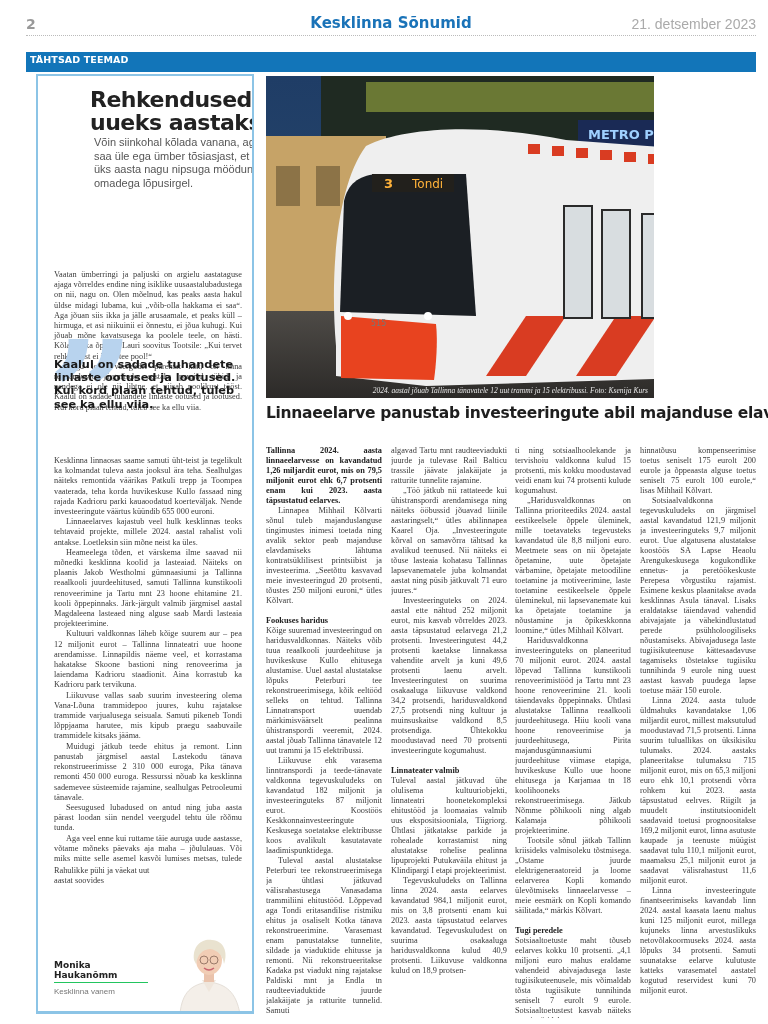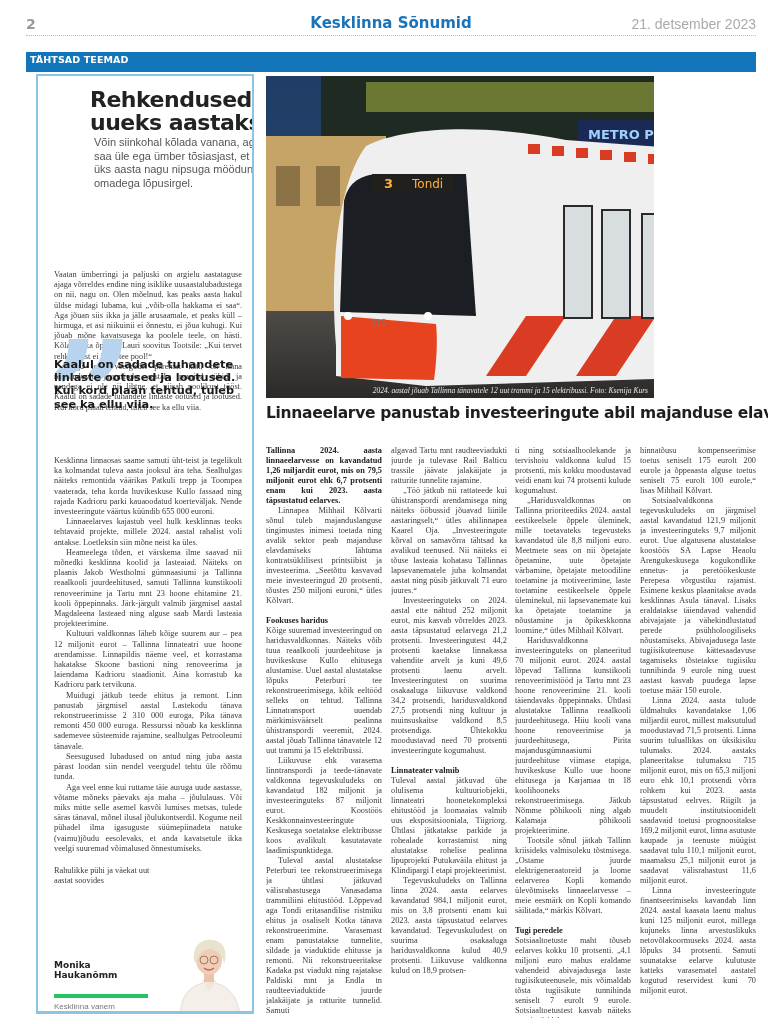--- a/index.html
+++ b/index.html
@@ -23,21 +23,21 @@
   .editorial .body1 { top: 194px; }
   .editorial .body2 { top: 380px; height: 408px; overflow: hidden; }
 
   .quote { position: absolute; left: 16px; top: 270px; width: 196px; height: 110px; }
   .quote .marks { position: absolute; left: -6px; top: -26px; font-family: "DejaVu Serif", serif; font-weight: bold; font-size: 150px; line-height: 150px; color: #b8d3ee; letter-spacing: -22px; }
   .quote .quote-text { position: absolute; left: 0; top: 12px; width: 192px; font-family: "DejaVu Sans", sans-serif; font-weight: bold; font-size: 11.3px; line-height: 13.2px; color: #1a1a1a; }
 
   .signoff { position: absolute; left: 16px; top: 790px; width: 110px; font-size: 8.3px; line-height: 10.2px; color: #3a3a3a; }
   .portrait { position: absolute; left: 130px; top: 860px; width: 82px; height: 78px; }
   .author { position: absolute; left: 16px; top: 884px; }
-  .author .name { font-family: "DejaVu Sans", sans-serif; font-weight: bold; font-size: 9px; color: #222; padding-bottom: 14px; border-bottom: 4px solid #22c55e; width: 94px; }
+  .author .name { font-family: "DejaVu Sans", sans-serif; font-weight: bold; font-size: 9px; color: #222; padding-bottom: 2px; border-bottom: 1px solid #22c55e; width: 94px; }
   .author .role { margin-top: 4px; font-family: "Liberation Sans", sans-serif; font-size: 8px; color: #777; }
 
   .photo { position: absolute; left: 266px; top: 76px; width: 388px; height: 322px; overflow: hidden; }
   .photo .caption { position: absolute; right: 6px; bottom: 3px; font-family: "Liberation Serif", serif; font-style: italic; font-size: 7.5px; color: #e8e8e8; }
 
   .article-headline { position: absolute; left: 266px; top: 404px; width: 490px; font-family: "DejaVu Sans", sans-serif; font-weight: bold; font-size: 15.5px; line-height: 18px; color: #1e1e1e; letter-spacing: -0.3px; white-space: nowrap; }
 
   .cols { position: absolute; left: 266px; top: 446px; width: 490px; height: 572px; }
   .col { position: absolute; top: 0; width: 116px; height: 572px; font-size: 8.3px; line-height: 10px; color: #3a3a3a; text-align: justify; overflow: hidden; }
   .col p + p { text-indent: 12px; }
@@ -71,20 +71,21 @@
   <div class="quote">
     <span class="marks">”</span>
     <p class="quote-text">Kaalul on sadade tuhandete linlaste ootused ja lootused. Kui kord plaan tehtud, tuleb see ka ellu viia.</p>
   </div>
 
   <div class="body body2">
     <p>Kesklinna linnaosas saame samuti üht-teist ja tegelikult ka kolmandat tuleva aasta jooksul ära teha. Sealhulgas näiteks remontida väärikas Patkuli trepp ja Toompea vaaterada, teha korda huvikeskuse Kullo fassaad ning rajada Kadrioru parki kauaoodatud koerteväljak. Nende investeeringute väärtus küündib 655 000 euroni.</p>
     <p>Linnaeelarves kajastub veel hulk kesklinnas teoks tehtavaid projekte, millele 2024. aastal rahalist voli antakse. Loetleksin siin mõne neist ka üles.</p>
     <p>Heameelega tõden, et värskema ilme saavad nii mõnedki kesklinna koolid ja lasteaiad. Näiteks on plaanis Jakob Westholmi gümnaasiumi ja Tallinna reaalkooli juurdeehitused, samuti Tallinna kunstikooli renoveerimine ja Tartu mnt 23 hoone ehitamine 21. kooli õppepinnaks. Järk-järgult valmib järgmisel aastal Magdaleena lasteaed ning alguse saab Mardi lasteaia projekteerimine.</p>
     <p>Kultuuri valdkonnas läheb kõige suurem aur – pea 12 miljonit eurot – Tallinna linnateatri uue hoone arendamisse. Linnapildis näeme veel, et korrastama hakatakse Skoone bastioni ning renoveerima ja laiendama Kadrioru staadionit. Aina korrastub ka Kadrioru park tervikuna.</p>
+    <p>Liikuvuse vallas saab suurim investeering olema Vana-Lõuna trammidepoo juures, kuhu rajatakse trammide varjualusega seisuala. Samuti pikeneb Tondi lõppjaama harutee, mis kipub praegu saabuvaile trammidele kitsaks jääma.</p>
     <p>Muidugi jätkub teede ehitus ja remont. Linn panustab järgmisel aastal Lastekodu tänava rekonstrueerimisse 2 310 000 euroga, Pika tänava remonti 450 000 euroga. Ressurssi nõuab ka kesklinna sademevee süsteemide rajamine, sealhulgas Petrooleumi tänavale.</p>
     <p>Seesugused lubadused on antud ning juba aasta pärast loodan siin nendel veergudel tehtu üle rõõmu tunda.</p>
     <p>Aga veel enne kui ruttame täie auruga uude aastasse, võtame mõneks päevaks aja maha – jõululauas. Või miks mitte selle asemel kasvõi lumises metsas, tulede säras tänaval, mõnel ilusal jõulukontserdil. Kogume neil pühadel ilma igasuguste süümepiinadeta natuke (vaimu)jõudu eesolevaks, et anda kavatsetule ikka veelgi suuremad võimalused õnnestumiseks.</p>
   </div>
 
   <p class="signoff">Rahulikke pühi ja väekat uut aastat soovides</p>
 
   <svg class="portrait" viewBox="0 0 82 78">
     <rect width="82" height="78" fill="#ffffff"></rect>
     <path d="M12 78 C14 56 24 48 41 46 C58 48 68 56 72 78 Z" fill="#f4efe9" stroke="#e5dfd8"></path>

